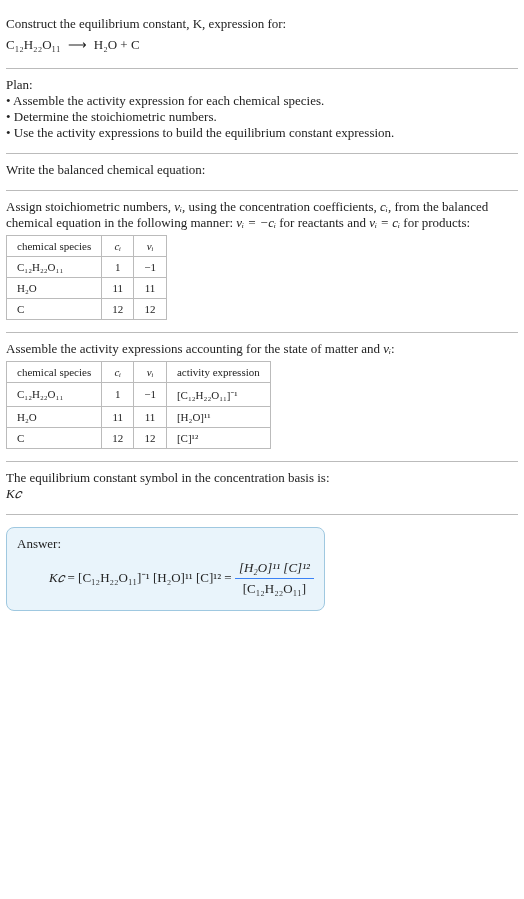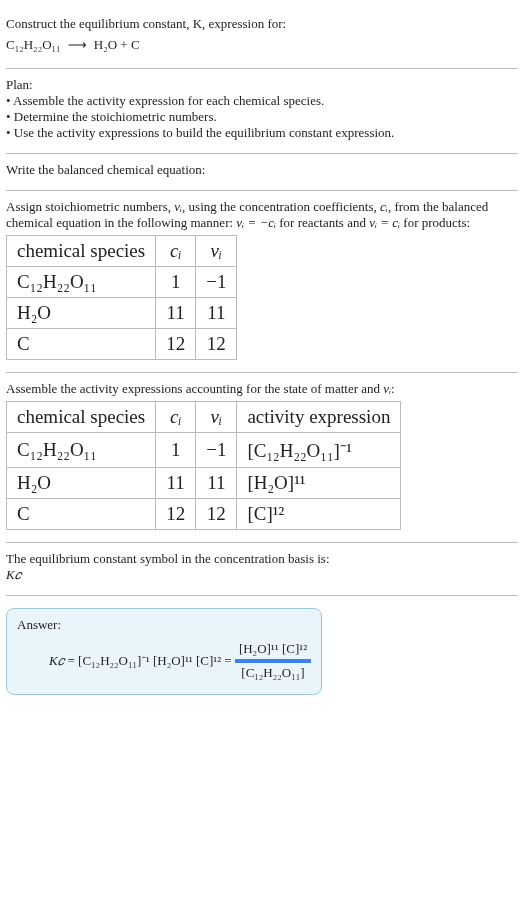--- a/index.html
+++ b/index.html
@@ -24,21 +24,21 @@
   .arrow { display:inline-block; padding:0 4px; }
   table.data {
     border-collapse: collapse;
     margin-top: 4px;
   }
   table.data th, table.data td {
     border: 1px solid #bbb;
     padding: 4px 10px;
     font-weight: normal;
     text-align: left;
-    font-size: 19px;
+    font-size: 11px;
   }
   table.data td.center, table.data th.center { text-align: center; }
   .answer-box {
     background: #e9f4fb;
     border: 1px solid #9fc8e0;
     border-radius: 8px;
     padding: 8px 10px 10px 10px;
     display: inline-block;
     margin-top: 4px;
   }
@@ -46,22 +46,23 @@
   .eq-line {
     line-height: 1.6;
   }
   .frac {
     display: inline-block;
     vertical-align: middle;
     text-align: center;
   }
   .frac .num {
     display: block;
-    border-bottom: 4px solid #3b82f6;
+    border-bottom: 1px solid #3b82f6;
     padding: 0 4px;
+    font-style: italic;
   }
   .frac .den {
     display: block;
     padding: 0 4px;
   }
   .indent { padding-left: 32px; }
 </style>
 </head>
 <body>
 

